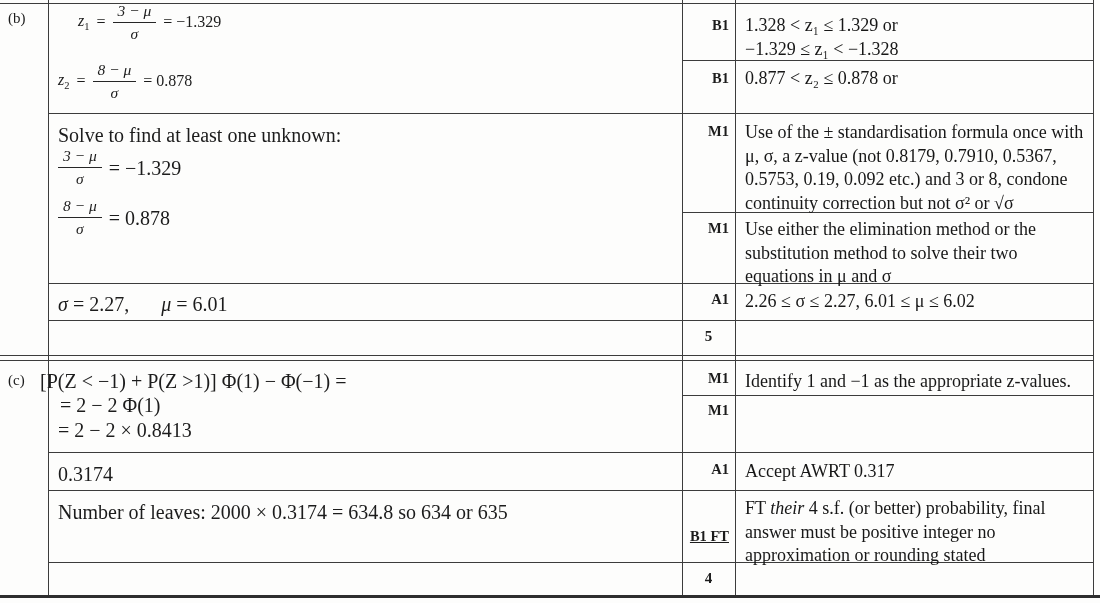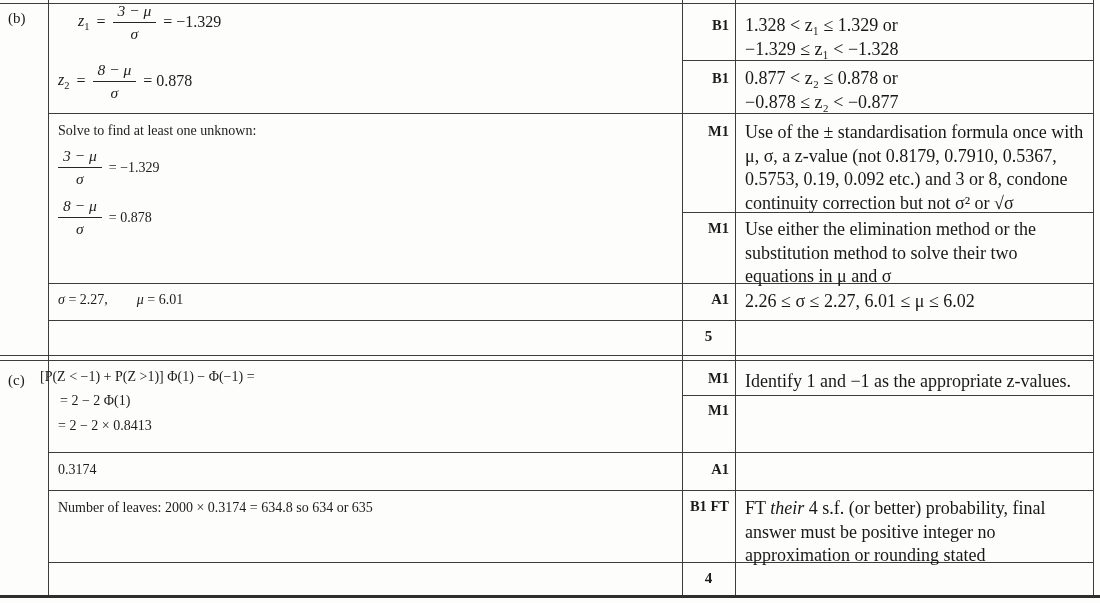--- a/index.html
+++ b/index.html
@@ -8,21 +8,21 @@
     width:1100px;height:603px;
     background:#fdfdfc;
     font-family:"Liberation Serif","DejaVu Serif",serif;
     color:#1c1c1c;
     overflow:hidden;
   }
   .vline{position:absolute;width:1.4px;background:#3c3c3c;top:0;height:598px;}
   .hline{position:absolute;height:1.3px;background:#3c3c3c;}
   .hline.thick{height:2.6px;background:#2e2e2e;}
   .cell{position:absolute;line-height:1.31;}
-  .work{font-size:14px;}
+  .work{font-size:20px;}
   .comment{font-size:18px;width:340px;color:#171717;}
   .mark{font-weight:bold;font-size:14.5px;width:47px;text-align:right;left:682px;}
   .total{font-weight:bold;font-size:15px;width:53px;text-align:center;left:682px;}
   .plabel{font-size:15px;}
   .math{font-style:italic;}
   .upright{font-style:normal;}
   .eqrow{display:flex;align-items:center;gap:7px;}
   .frac{display:inline-flex;flex-direction:column;align-items:center;font-size:15.5px;}
   .frac .num{display:block;padding:0 5px 1px 5px;border-bottom:1.2px solid #262626;}
   .frac .den{display:block;padding-top:1px;}
@@ -105,38 +105,38 @@
   <div class="cell mark" style="top:219px;">M1</div>
   <div class="cell mark" style="top:290px;">A1</div>
   <div class="cell total" style="top:327px;">5</div>
 
   <div class="cell comment" style="left:745px;top:14px;">
     <div>1.328 &lt; z₁ ≤ 1.329 or</div>
     <div>−1.329 ≤ z₁ &lt; −1.328</div>
   </div>
   <div class="cell comment" style="left:745px;top:67px;">
     <div>0.877 &lt; z₂ ≤ 0.878 or</div>
-    <div>−0.878 ≤ z₂ &lt; −0.877</div>
   </div>
   <div class="cell comment" style="left:745px;top:121px;">Use of the ± standardisation formula once with μ, σ, a z-value (not 0.8179, 0.7910, 0.5367, 0.5753, 0.19, 0.092 etc.) and 3 or 8, condone continuity correction but not σ² or √σ</div>
   <div class="cell comment" style="left:745px;top:218px;">Use either the elimination method or the substitution method to solve their two equations in μ and σ</div>
   <div class="cell comment" style="left:745px;top:290px;">2.26 ≤ σ ≤ 2.27, 6.01 ≤ μ ≤ 6.02</div>
 
   <div class="cell plabel" style="left:8px;top:371px;">(c)</div>
 
   <div class="cell work" style="left:40px;top:368px;">[P(Z &lt; −1) + P(Z &gt;1)] Φ(1) − Φ(−1) =</div>
   <div class="cell work" style="left:60px;top:392px;">= 2 − 2 Φ(1)</div>
   <div class="cell work" style="left:58px;top:417px;">= 2 − 2 × 0.8413</div>
   <div class="cell work" style="left:58px;top:461px;">0.3174</div>
   <div class="cell work" style="left:58px;top:499px;">Number of leaves: 2000 × 0.3174 = 634.8 so 634 or 635</div>
 
   <div class="cell mark" style="top:369px;">M1</div>
   <div class="cell mark" style="top:401px;">M1</div>
   <div class="cell mark" style="top:460px;">A1</div>
-  <div class="cell mark" style="top:497px;">B1 FT</div>
+  <div class="cell mark" style="top:527px;text-decoration:underline;">B1 FT</div>
   <div class="cell total" style="top:569px;">4</div>
 
   <div class="cell comment" style="left:745px;top:370px;">Identify 1 and −1 as the appropriate z-values.</div>
+  <div class="cell comment" style="left:745px;top:460px;">Accept AWRT 0.317</div>
   <div class="cell comment" style="left:745px;top:497px;">
     <span>FT </span><span class="em-it">their</span><span> 4 s.f. (or better) probability, final answer must be positive integer no approximation or rounding stated</span>
   </div>
 
 </div>
 
 </body></html>

